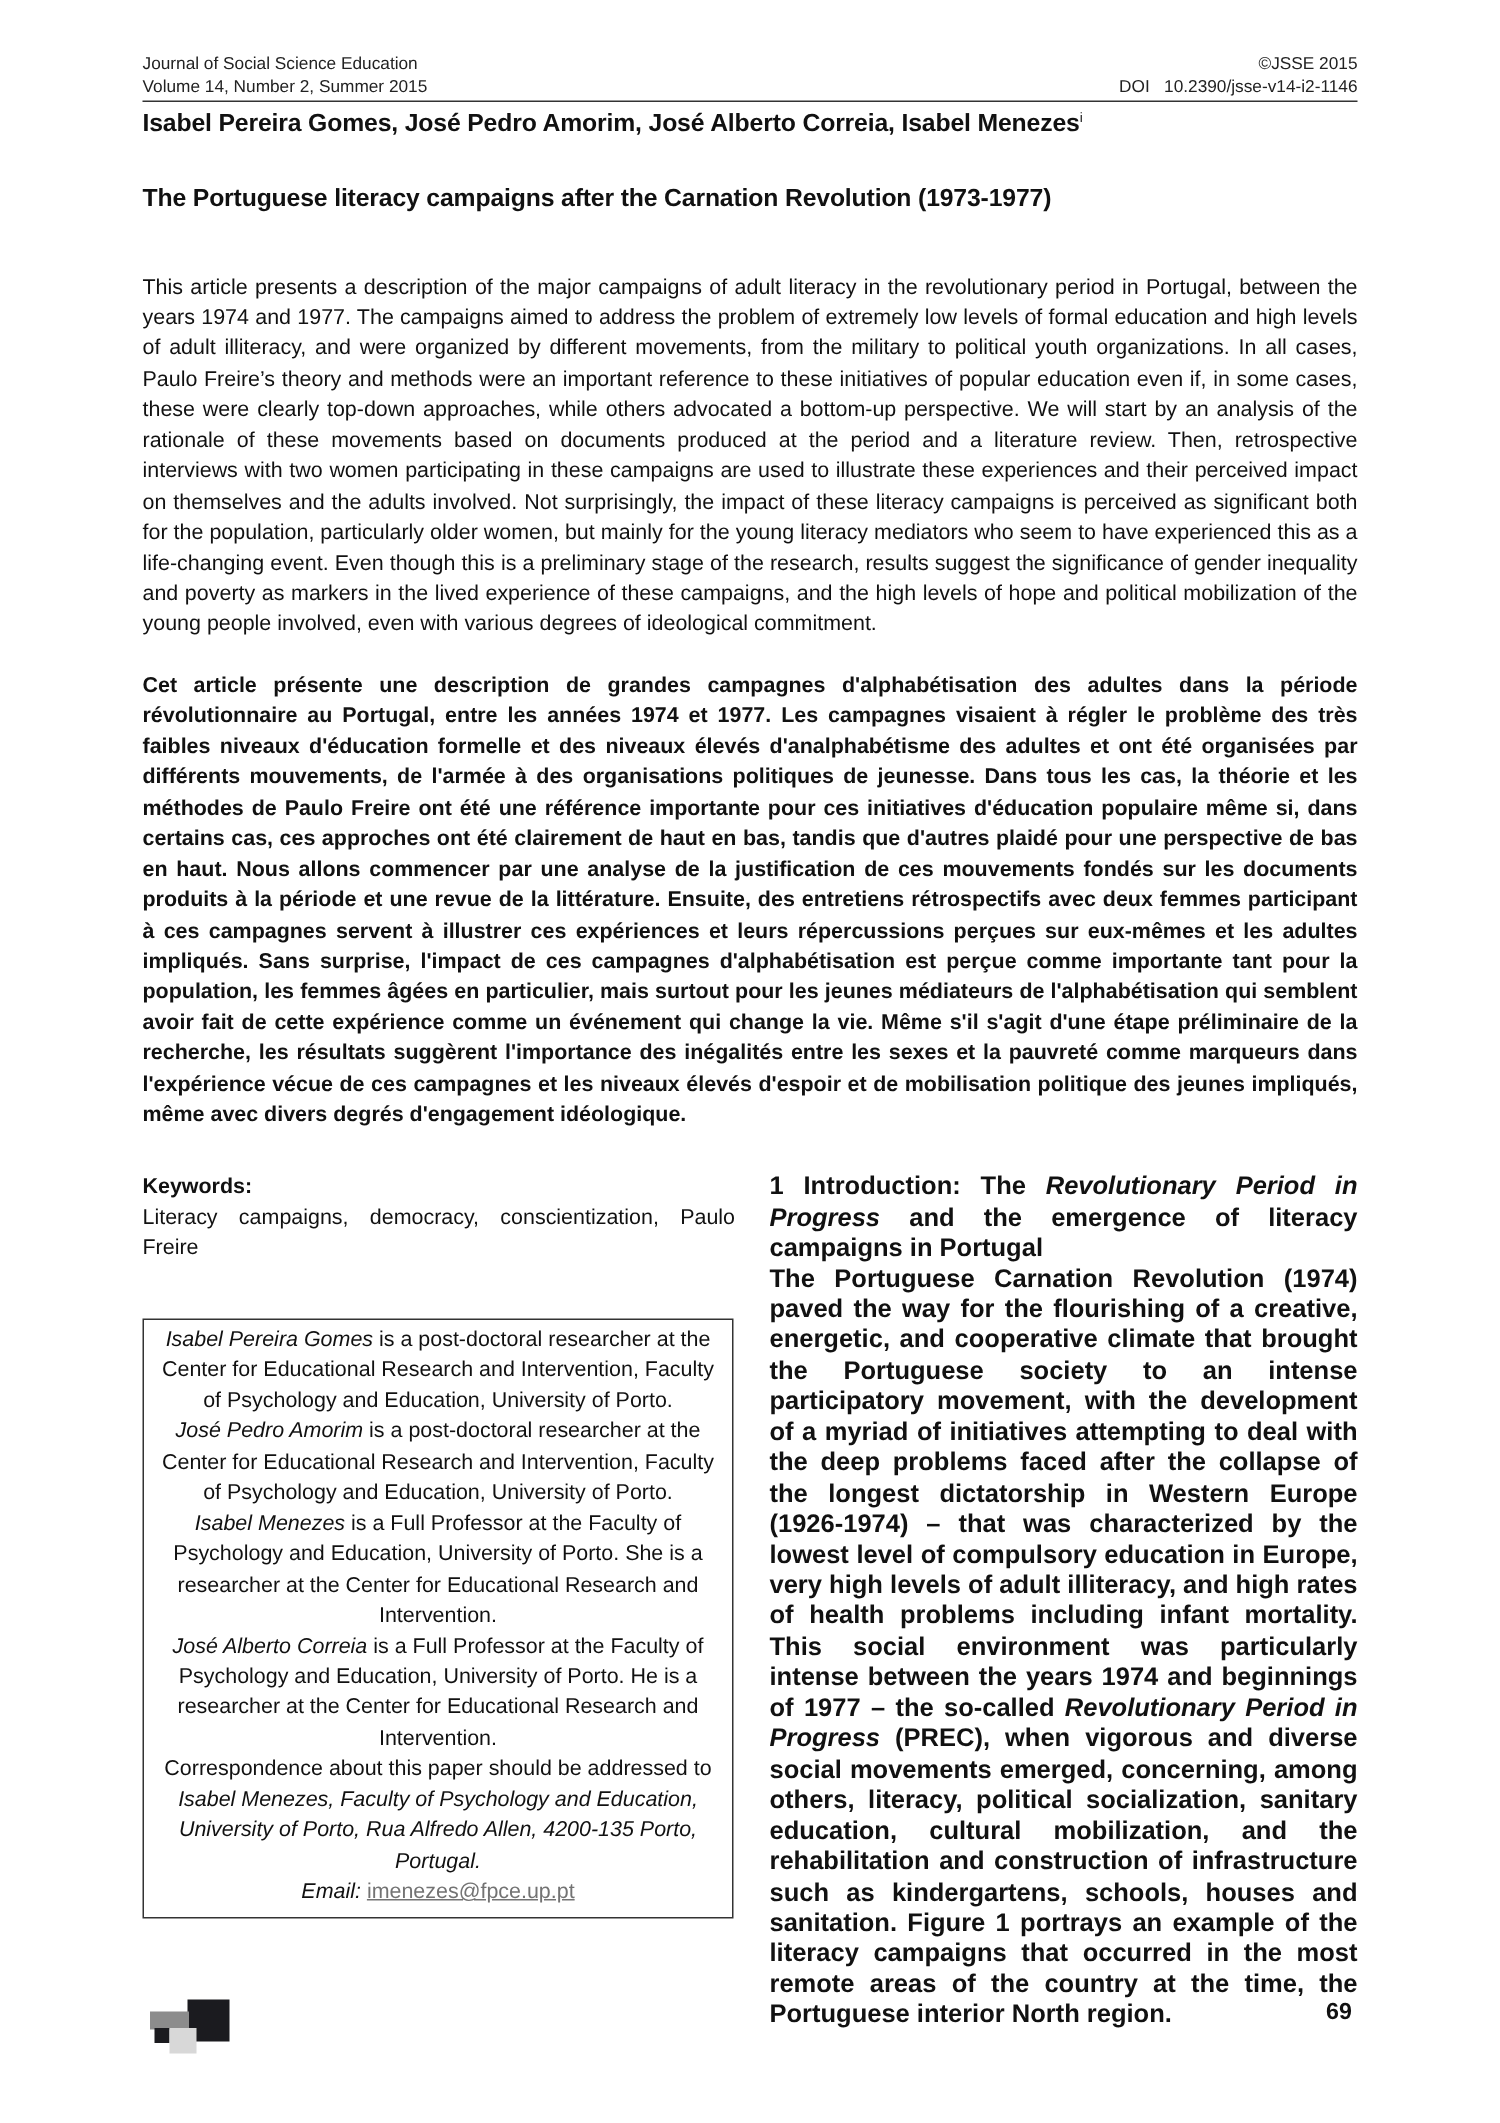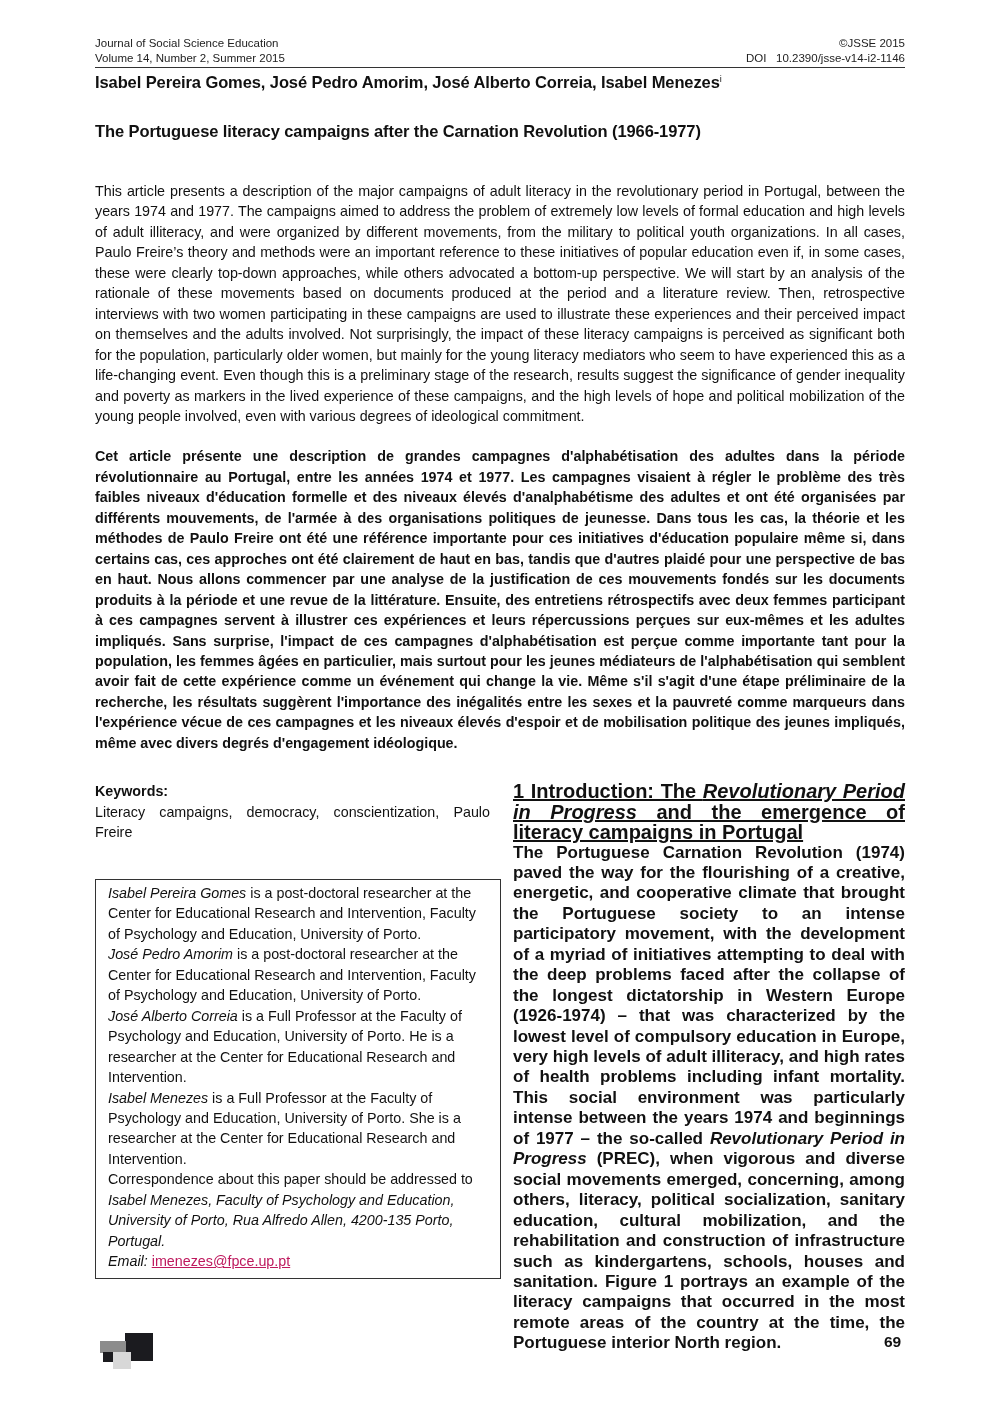--- a/index.html
+++ b/index.html
@@ -18,27 +18,27 @@
   .abs-en { margin-top: 40px; }
   .abs-fr { margin-top: 20px; font-weight: bold; }
 
   .cols { position: absolute; top: 745px; left: 0; width: 810px; }
   .col-left { position: absolute; left: 0; width: 395px; }
   .col-right { position: absolute; left: 418px; width: 392px; }
   .kw-label { font-size: 14.3px; font-weight: bold; line-height: 20.5px; }
   .kw-text { font-size: 14.3px; line-height: 20.5px; text-align: justify; }
 
   .bio-box { position: absolute; top: 98px; left: 0; width: 368px;
-             border: 1.5px solid #333; padding: 3px 24px 6px 12px;
-             font-size: 14.3px; line-height: 20.45px; }
+             border: 1.5px solid #333; padding: 3px 12px 6px 12px;
+             font-size: 14.3px; line-height: 20.45px; text-align: center; }
   .bio-box p { margin: 0; }
   .bio-box i { font-style: italic; }
-  .bio-box a { color: #be185d; text-decoration: underline; }
+  .bio-box a { color: #737373; text-decoration: underline; }
 
-  .sec-head { font-size: 20px; font-weight: bold; line-height: 20.5px; text-align: justify; text-decoration: underline; }
+  .sec-head { font-size: 17px; font-weight: bold; line-height: 20.5px; text-align: justify; }
   .sec-head i { font-style: italic; }
   .sec-body { font-size: 17px; line-height: 20.45px; text-align: justify; margin: 0; font-weight: bold; }
 
   .logo { position: absolute; left: 100px; top: 1333px; width: 60px; height: 36px; }
   .logo div { position: absolute; }
   .pg-num { position: absolute; left: 884px; top: 1333px; font-size: 15.5px; font-weight: bold; }
 </style>
 </head>
 <body>
 
@@ -51,35 +51,35 @@
     </div>
     <div class="hdr-row">
       <span>Volume 14, Number 2, Summer 2015</span>
       <span style="white-space:pre;">DOI   10.2390/jsse-v14-i2-1146</span>
     </div>
     <div class="hdr-rule"></div>
   </div>
 
   <div class="authors"><span>Isabel Pereira Gomes, José Pedro Amorim, José Alberto Correia, Isabel Menezes</span><sup>i</sup></div>
 
-  <div class="title">The Portuguese literacy campaigns after the Carnation Revolution (1966-1977)</div>
+  <div class="title">The Portuguese literacy campaigns after the Carnation Revolution (1973-1977)</div>
 
   <p class="abstract abs-en">This article presents a description of the major campaigns of adult literacy in the revolutionary period in Portugal, between the years 1974 and 1977. The campaigns aimed to address the problem of extremely low levels of formal education and high levels of adult illiteracy, and were organized by different movements, from the military to political youth organizations. In all cases, Paulo Freire’s theory and methods were an important reference to these initiatives of popular education even if, in some cases, these were clearly top-down approaches, while others advocated a bottom-up perspective. We will start by an analysis of the rationale of these movements based on documents produced at the period and a literature review. Then, retrospective interviews with two women participating in these campaigns are used to illustrate these experiences and their perceived impact on themselves and the adults involved. Not surprisingly, the impact of these literacy campaigns is perceived as significant both for the population, particularly older women, but mainly for the young literacy mediators who seem to have experienced this as a life-changing event. Even though this is a preliminary stage of the research, results suggest the significance of gender inequality and poverty as markers in the lived experience of these campaigns, and the high levels of hope and political mobilization of the young people involved, even with various degrees of ideological commitment.</p>
   <p class="abstract abs-fr">Cet article présente une description de grandes campagnes d'alphabétisation des adultes dans la période révolutionnaire au Portugal, entre les années 1974 et 1977. Les campagnes visaient à régler le problème des très faibles niveaux d'éducation formelle et des niveaux élevés d'analphabétisme des adultes et ont été organisées par différents mouvements, de l'armée à des organisations politiques de jeunesse. Dans tous les cas, la théorie et les méthodes de Paulo Freire ont été une référence importante pour ces initiatives d'éducation populaire même si, dans certains cas, ces approches ont été clairement de haut en bas, tandis que d'autres plaidé pour une perspective de bas en haut. Nous allons commencer par une analyse de la justification de ces mouvements fondés sur les documents produits à la période et une revue de la littérature. Ensuite, des entretiens rétrospectifs avec deux femmes participant à ces campagnes servent à illustrer ces expériences et leurs répercussions perçues sur eux-mêmes et les adultes impliqués. Sans surprise, l'impact de ces campagnes d'alphabétisation est perçue comme importante tant pour la population, les femmes âgées en particulier, mais surtout pour les jeunes médiateurs de l'alphabétisation qui semblent avoir fait de cette expérience comme un événement qui change la vie. Même s'il s'agit d'une étape préliminaire de la recherche, les résultats suggèrent l'importance des inégalités entre les sexes et la pauvreté comme marqueurs dans l'expérience vécue de ces campagnes et les niveaux élevés d'espoir et de mobilisation politique des jeunes impliqués, même avec divers degrés d'engagement idéologique.</p>
 
   <div class="cols">
     <div class="col-left">
       <div class="kw-label">Keywords:</div>
       <div class="kw-text">Literacy campaigns, democracy, conscientization, Paulo Freire</div>
 
       <div class="bio-box">
         <p><i>Isabel Pereira Gomes</i><span> is a post-doctoral researcher at the Center for Educational Research and Intervention, Faculty of Psychology and Education, University of Porto.</span></p>
         <p><i>José Pedro Amorim</i><span> is a post-doctoral researcher at the Center for Educational Research and Intervention, Faculty of Psychology and Education, University of Porto.</span></p>
+        <p><i>Isabel Menezes</i><span> is a Full Professor at the Faculty of Psychology and Education, University of Porto. She is a researcher at the Center for Educational Research and Intervention.</span></p>
         <p><i>José Alberto Correia</i><span> is a Full Professor at the Faculty of Psychology and Education, University of Porto. He is a researcher at the Center for Educational Research and Intervention.</span></p>
-        <p><i>Isabel Menezes</i><span> is a Full Professor at the Faculty of Psychology and Education, University of Porto. She is a researcher at the Center for Educational Research and Intervention.</span></p>
         <p><span>Correspondence about this paper should be addressed to </span><i>Isabel Menezes, Faculty of Psychology and Education, University of Porto, Rua Alfredo Allen, 4200-135 Porto, Portugal.</i></p>
         <p><i>Email: </i><a href="#">imenezes@fpce.up.pt</a></p>
       </div>
     </div>
 
     <div class="col-right">
       <div class="sec-head"><span>1 Introduction: The </span><i>Revolutionary Period in Progress</i><span> and the emergence of literacy campaigns in Portugal</span></div>
       <p class="sec-body"><span>The Portuguese Carnation Revolution (1974) paved the way for the flourishing of a creative, energetic, and cooperative climate that brought the Portuguese society to an intense participatory movement, with the development of a myriad of initiatives attempting to deal with the deep problems faced after the collapse of the longest dictatorship in Western Europe (1926-1974) – that was characterized by the lowest level of compulsory education in Europe, very high levels of adult illiteracy, and high rates of health problems including infant mortality. This social environment was particularly intense between the years 1974 and beginnings of 1977 – the so-called </span><i>Revolutionary Period in Progress</i><span> (PREC), when vigorous and diverse social movements emerged, concerning, among others, literacy, political socialization, sanitary education, cultural mobilization, and the rehabilitation and construction of infrastructure such as kindergartens, schools, houses and sanitation. Figure 1 portrays an example of the literacy campaigns that occurred in the most remote areas of the country at the time, the Portuguese interior North region.</span></p>
     </div>
   </div>

